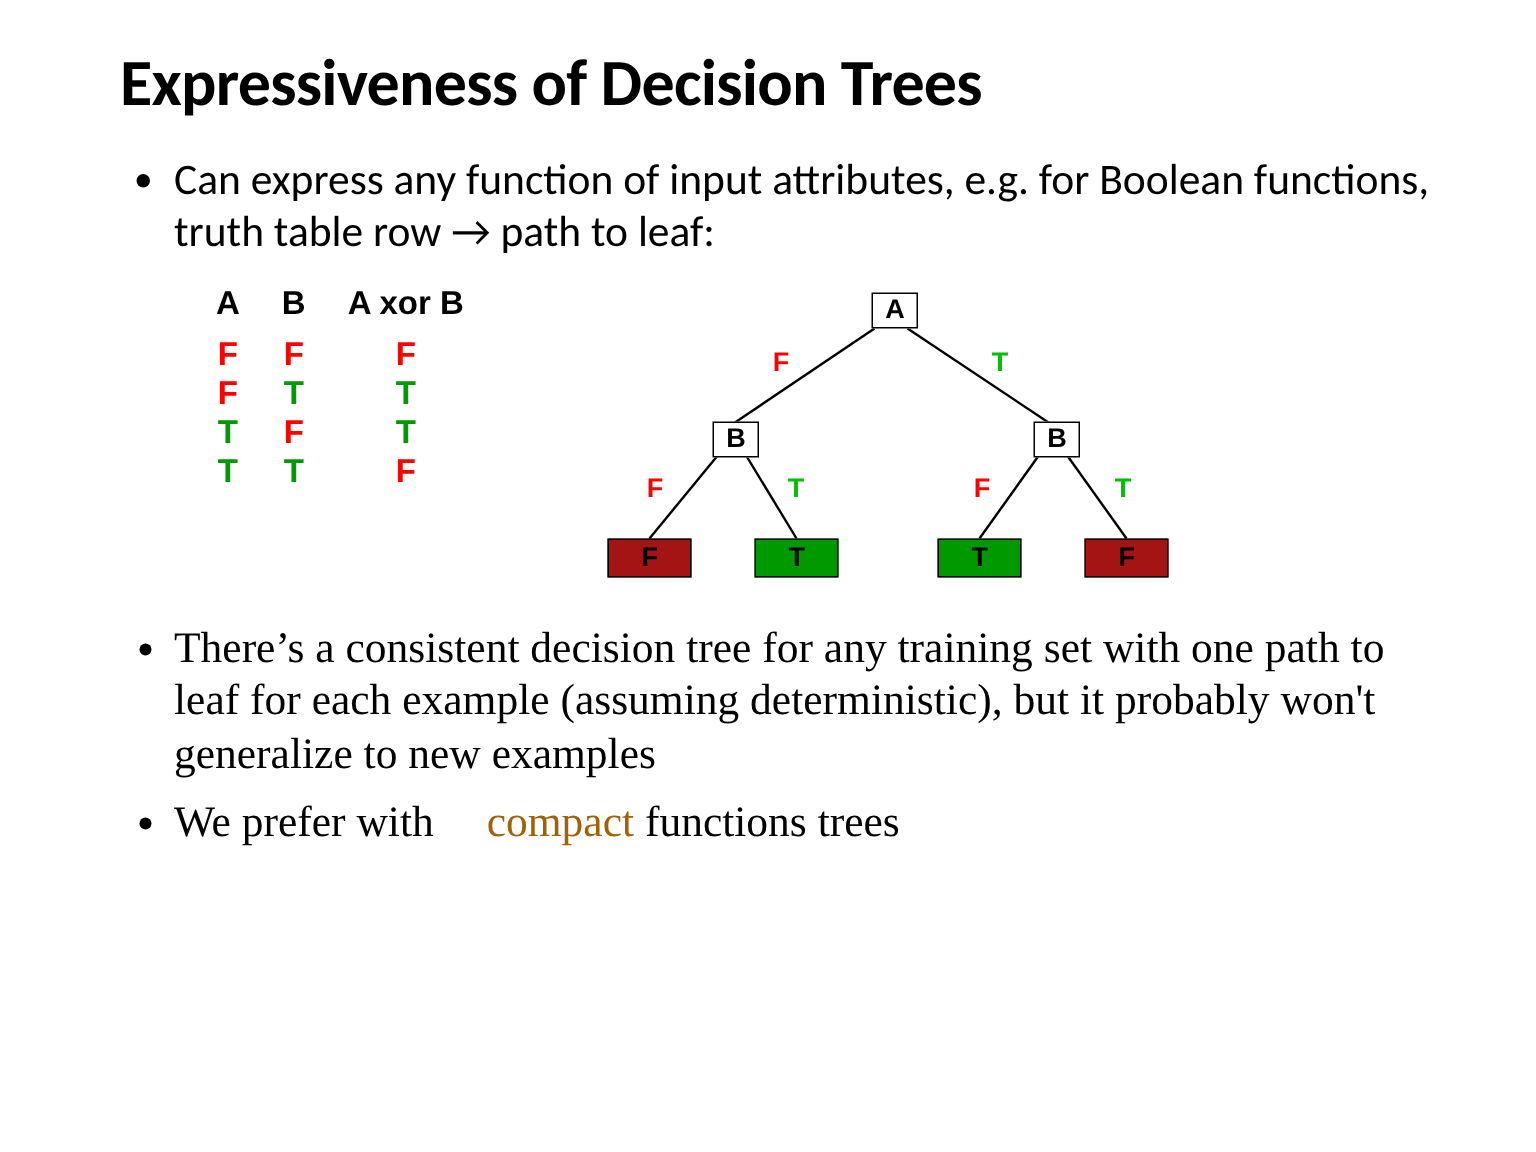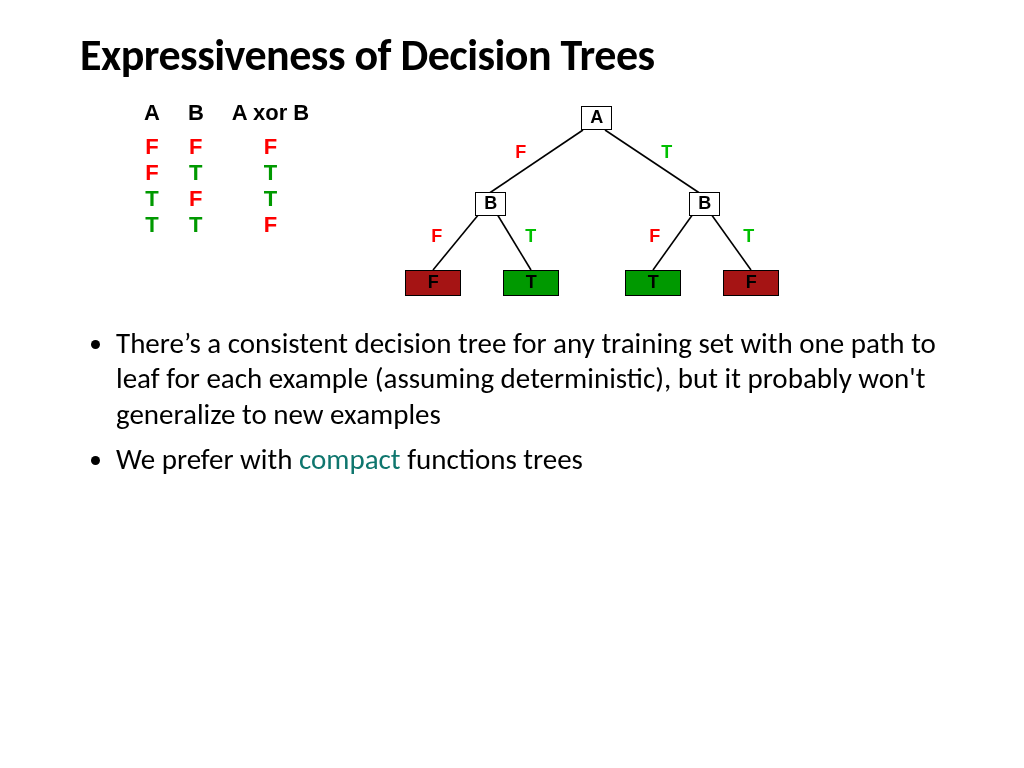--- a/index.html
+++ b/index.html
@@ -95,31 +95,34 @@
   }
   .leaf-red   { background: #a51414; }
   .leaf-green { background: #009900; }
   .edge-label {
     position: absolute;
     font-size: 18px;
     font-weight: 700;
   }
   .elF { color: #ff0000; }
   .elT { color: #00c000; }
-  .compact { color: #0f766e; }
+  .compact { color: #a16207; margin-left: 28px; }
   ul.lower { margin-top: 4px; }
-  ul.lower > li { margin-bottom: 10px; }
+  ul.lower > li { margin-bottom: 10px; font-family: Liberation Serif, serif; }
 </style>
 </head>
 <body>
 
 <div class="slide">
 
   <div class="title">Expressiveness of Decision Trees</div>
 
+  <ul class="bullets">
+    <li>Can express any function of input attributes, e.g. for Boolean functions, truth table row → path to leaf:</li>
+  </ul>
 
   <div class="figure-row">
 
     <div class="truth">
       <table>
         <thead>
           <tr>
             <th>A</th>
             <th>B</th>
             <th>A xor B</th>

